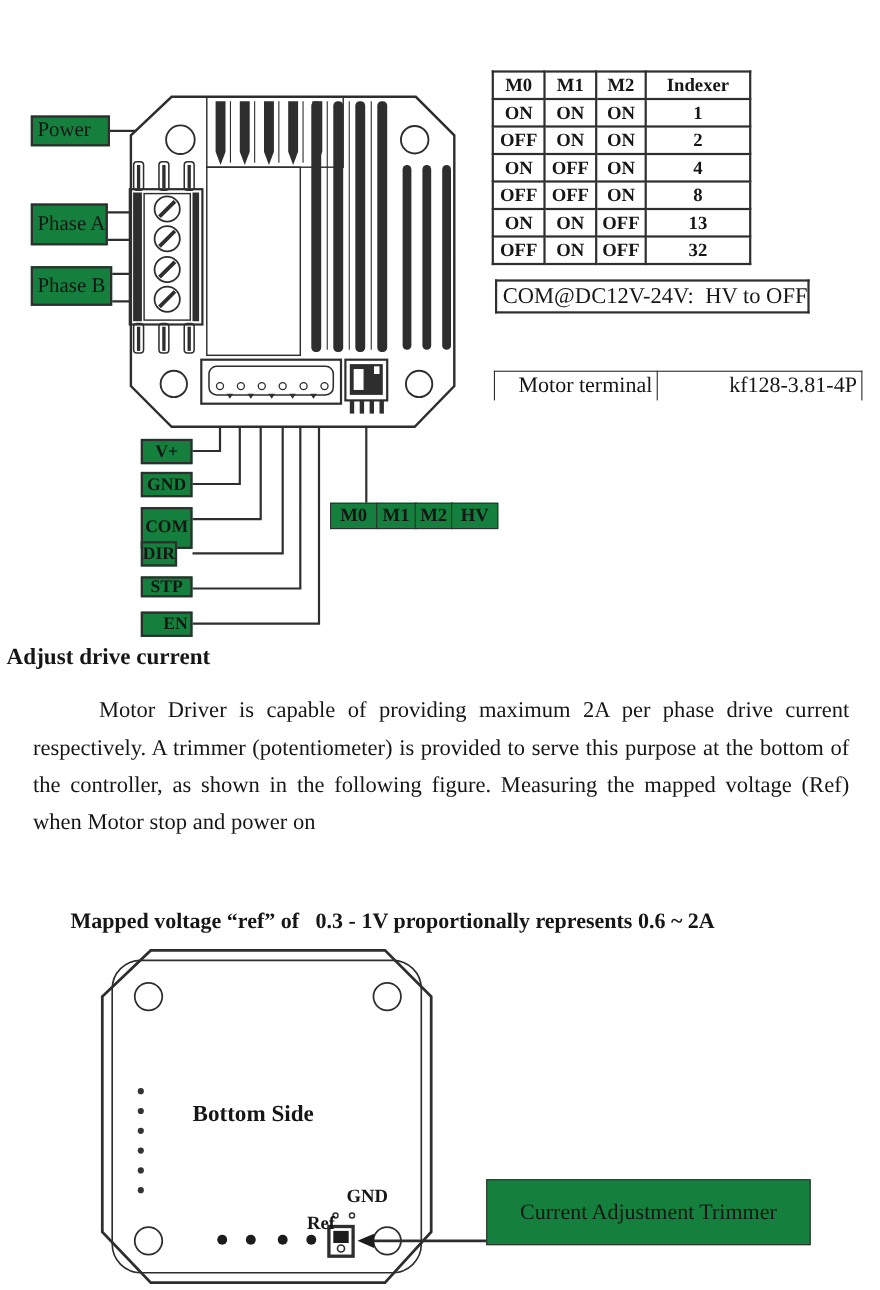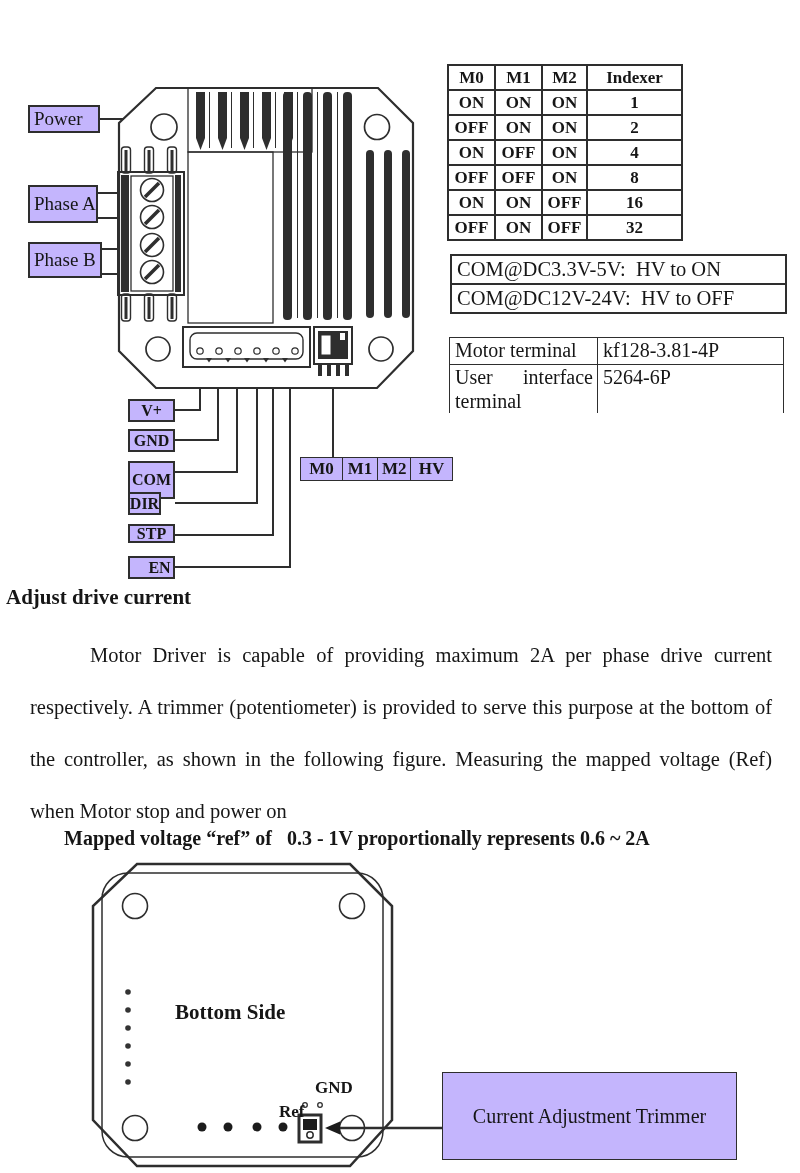--- a/index.html
+++ b/index.html
@@ -3,45 +3,45 @@
 <meta charset="utf-8">
 <style>
   html,body{margin:0;padding:0;background:#fff;}
   .page{
     position:relative;width:800px;height:1173px;background:#fff;overflow:hidden;
     font-family:"Liberation Serif","DejaVu Serif",serif;color:#161616;
   }
   .abs{position:absolute;}
   .bold{font-weight:bold;}
   .label-box{
-    position:absolute;box-sizing:border-box;border:2px solid #2e2e2e;background:#c4b5fd;
+    position:absolute;box-sizing:border-box;border:2px solid #2e2e2e;background:#15803d;
     display:flex;align-items:center;font-family:"Liberation Serif",serif;color:#161616;
   }
   .pin-box{justify-content:center;font-weight:bold;font-size:16px;}
   .sig-box{justify-content:center;font-weight:bold;font-size:17px;border-width:1.5px;}
   .callout-box{justify-content:flex-start;padding-left:4px;font-size:19px;}
   table{border-collapse:collapse;background:#fff;}
   .tbl{position:absolute;}
   .indexer td{
     border:2px solid #2e2e2e;text-align:center;font-weight:bold;font-size:17px;
     height:23px;padding:0 2px;font-family:"Liberation Serif",serif;
   }
   .comtbl td{
     border:2px solid #2e2e2e;font-size:20.5px;height:27px;padding:0 0 0 5px;
     white-space:pre;font-family:"Liberation Serif",serif;
   }
   .termtbl td{
     border:1.5px solid #2e2e2e;font-size:20px;padding:0 4px 0 5px;vertical-align:top;
-    line-height:24px;font-family:"Liberation Serif",serif;
+    line-height:24px;font-family:"Liberation Serif",serif;text-align:right;
   }
   .termtbl tr:last-child td{border-bottom:none;height:46px;}
   .termtbl tr:first-child td{height:26px;}
   .termtbl td.jcell{text-align:justify;}
   .para{
-    position:absolute;left:30px;top:629px;width:742px;font-size:20.5px;line-height:52px;
+    position:absolute;left:30px;top:629px;width:742px;font-size:20.5px;line-height:34px;
     text-align:justify;text-indent:60px;
   }
   svg{position:absolute;left:0;}
   .stroke{stroke:#2e2e2e;fill:none;}
 </style>
 </head>
 <body>
 
 <div class="page">
 
@@ -214,51 +214,44 @@
     <tr>
       <td>OFF</td>
       <td>OFF</td>
       <td>ON</td>
       <td>8</td>
     </tr>
     <tr>
       <td>ON</td>
       <td>ON</td>
       <td>OFF</td>
-      <td>16</td>
+      <td>13</td>
     </tr>
     <tr>
       <td>OFF</td>
       <td>ON</td>
       <td>OFF</td>
       <td>32</td>
     </tr>
   </tbody>
     </table>
 
   <table class="tbl comtbl" style="left:450px;top:254px;">
     <tbody>
-        <tr>
-      <td style="width:328px;">COM@DC3.3V-5V:  HV to ON</td>
-    </tr>
     <tr>
       <td>COM@DC12V-24V:  HV to OFF</td>
     </tr>
   </tbody>
     </table>
 
   <table class="tbl termtbl" style="left:449px;top:337px;">
     <tbody>
         <tr>
       <td style="width:138px;">Motor terminal</td>
       <td style="width:176px;">kf128-3.81-4P</td>
-    </tr>
-    <tr>
-      <td class="jcell">User interface terminal</td>
-      <td>5264-6P</td>
     </tr>
   </tbody>
     </table>
 
   <div class="abs bold" style="left:6px;top:585px;font-size:21px;">Adjust drive current</div>
 
   <div class="para">Motor Driver is capable of providing maximum 2A per phase drive current respectively. A trimmer (potentiometer) is provided to serve this purpose at the bottom of the controller, as shown in the following figure. Measuring the mapped voltage (Ref) when Motor stop and power on</div>
 
   <div class="abs bold" style="left:64px;top:827px;font-size:20px;white-space:pre;">Mapped voltage “ref” of   0.3 - 1V proportionally represents 0.6 ~ 2A</div>
 
@@ -293,15 +286,15 @@
     <g>
       <line class="stroke" stroke-width="2.5" x1="338" y1="1128" x2="442" y2="1128"></line>
       <polygon fill="#1c1c1c" points="325,1128 340,1121.5 340,1134.5"></polygon>
     </g>
   </svg>
 
   <div class="abs bold" style="left:175px;top:1000px;font-size:21px;">Bottom Side</div>
   <div class="abs bold" style="left:279px;top:1102px;font-size:17px;">Ref</div>
   <div class="abs bold" style="left:315px;top:1078px;font-size:17px;">GND</div>
 
-  <div class="label-box" style="left:442px;top:1072px;width:295px;height:88px;border-width:1.5px;justify-content:center;font-size:20px;">Current Adjustment Trimmer</div>
+  <div class="label-box" style="left:442px;top:1072px;width:295px;height:60px;border-width:1.5px;justify-content:center;font-size:20px;">Current Adjustment Trimmer</div>
 
 </div>
 
 </body></html>

